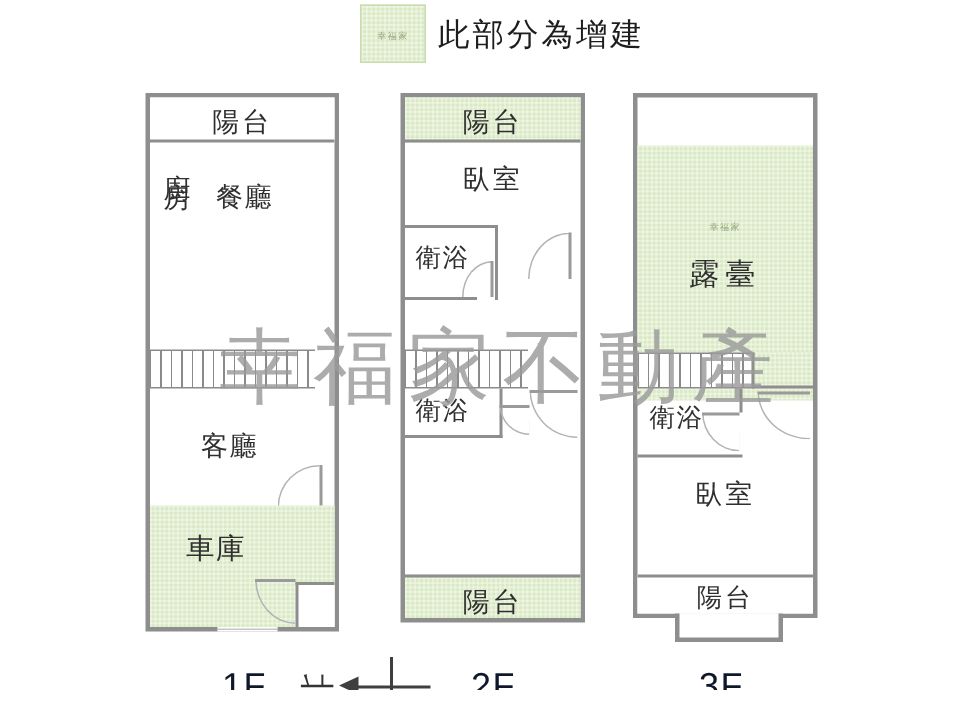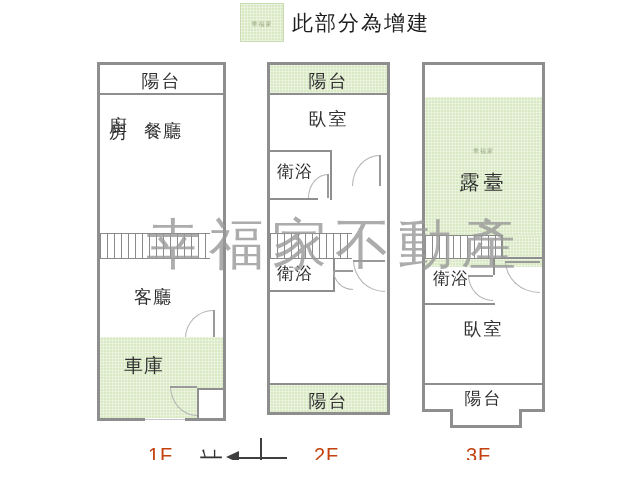--- a/index.html
+++ b/index.html
@@ -27,21 +27,21 @@
   
   .door-arc{position:absolute;box-sizing:border-box;}
   .door-arc.tl{border-top:1.3px solid #b3b3b3;border-left:1.3px solid #b3b3b3;border-top-left-radius:100%;}
   .door-arc.bl{border-bottom:1.3px solid #b3b3b3;border-left:1.3px solid #b3b3b3;border-bottom-left-radius:100%;}
   .leaf{position:absolute;background:#9a9a9a;}
   .gap{position:absolute;background:#fff;}
   .gapline{position:absolute;background:#c4c4c4;}
   .tiny-wm{position:absolute;font-size:6px;color:#93a67e;letter-spacing:1px;text-align:center;}
   .watermark{position:absolute;left:146px;top:208px;font-size:55px;font-weight:normal;
              color:var(--wm);opacity:.82;letter-spacing:8px;white-space:nowrap;z-index:6;}
-  .floor-label{position:absolute;font-size:20px;color:#c2410c;letter-spacing:1px;}
+  .floor-label{position:absolute;font-size:24px;color:#0f172a;letter-spacing:1px;}
   .legend-label{position:absolute;left:292px;top:9px;font-size:21px;color:#1d1d1d;letter-spacing:2px;}
   .legend-swatch{left:240px;top:3px;width:44px;height:39px;border:1px solid #c9dcb0;box-sizing:border-box;}
   .compass-line{position:absolute;left:233px;top:457px;width:54px;height:1.5px;background:#3f3f3f;}
   .compass-cross{position:absolute;left:260px;top:438px;width:1.5px;height:40px;background:#3f3f3f;}
   .compass-head{position:absolute;left:226px;top:451px;width:0;height:0;
                 border-top:6px solid transparent;border-bottom:6px solid transparent;
                 border-right:13px solid #3f3f3f;}
   .compass-north{position:absolute;left:199px;top:445px;font-size:23px;color:#333;
                  transform:rotate(90deg);transform-origin:center;}
   .protrusion{position:absolute;left:450px;top:409px;width:66px;height:16px;background:#fff;

